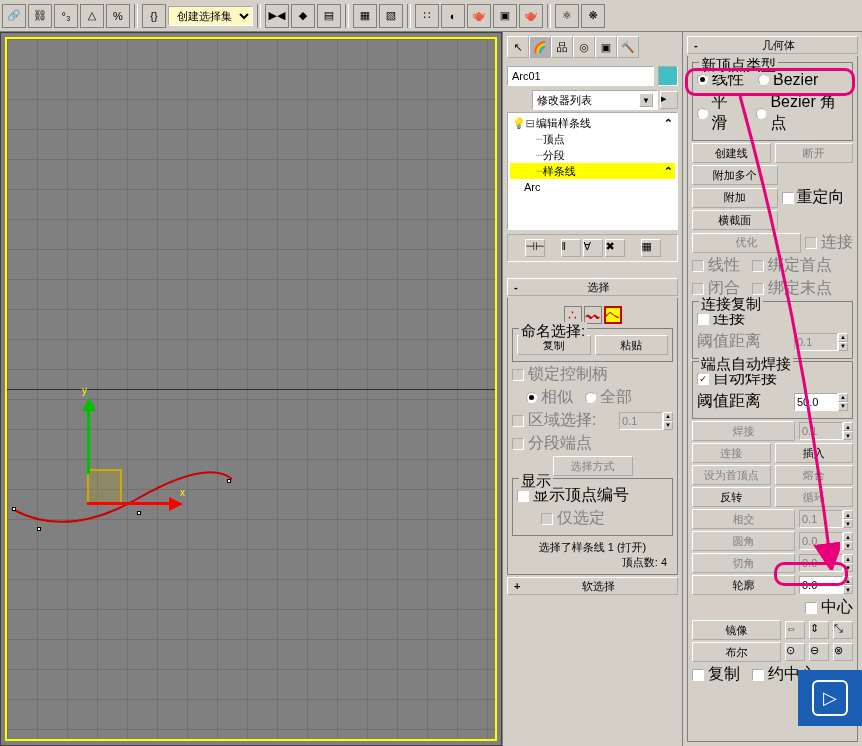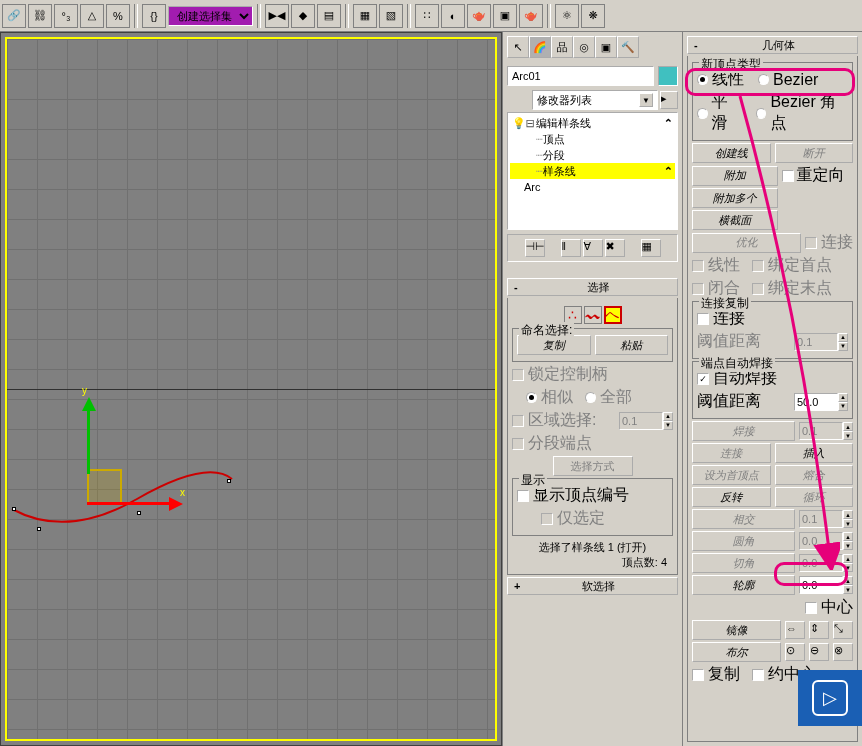--- a/index.html
+++ b/index.html
@@ -2,21 +2,21 @@
 <html><head>
 <meta charset="utf-8">
 <style>
 * { margin: 0; padding: 0; box-sizing: border-box; font-family: "SimSun", "宋体", sans-serif; font-size: 11px; }
 body { background: #c0c0c0; width: 862px; height: 746px; overflow: hidden; position: relative; }
 
 
 .top-toolbar { display: flex; align-items: center; height: 32px; background: #d4d0c8; border-bottom: 1px solid #808080; padding: 2px; gap: 2px; }
 .tb-btn { width: 24px; height: 24px; border: 1px solid #808080; background: #d4d0c8; display: flex; align-items: center; justify-content: center; cursor: pointer; }
 .tb-sep { width: 4px; height: 24px; border-left: 1px solid #808080; border-right: 1px solid #fff; margin: 0 2px; }
-.tb-dropdown { height: 20px; border: 1px inset #fff; background: #a21caf; padding: 0 4px; font-size: 11px; min-width: 80px; }
+.tb-dropdown { height: 20px; border: 1px inset #fff; background: #fef9c3; padding: 0 4px; font-size: 11px; min-width: 80px; }
 
 
 .main-area { display: flex; height: 714px; }
 .viewport { flex: 1; background: #808080; position: relative; border: 1px solid #404040; }
 .viewport-inner { position: absolute; top: 4px; left: 4px; right: 4px; bottom: 4px; border: 2px solid #ffff00; background: #808080; }
 .grid-lines { position: absolute; inset: 0; background-image: 
   linear-gradient(#707070 1px, transparent 1px),
   linear-gradient(90deg, #707070 1px, transparent 1px);
   background-size: 30px 30px; }
 .axis-horiz { position: absolute; top: 50%; left: 0; right: 0; height: 1px; background: #303030; }
@@ -50,35 +50,35 @@
 
 .btn-row { display: flex; gap: 2px; justify-content: center; margin: 2px 0; padding: 4px; border: 1px inset #fff; }
 .btn-row .sm-btn { width: 20px; height: 18px; }
 
 .rollout-hdr { height: 18px; border: 1px outset #fff; background: #d4d0c8; display: flex; align-items: center; padding: 0 6px; cursor: pointer; }
 .rollout-hdr-text { flex: 1; text-align: center; }
 .rollout-sign { width: 12px; font-weight: bold; }
 .rollout-body { border: 1px solid #808080; border-top: none; padding: 4px; background: #d4d0c8; }
 
 .btn { height: 20px; border: 1px outset #fff; background: #d4d0c8; padding: 0 6px; display: flex; align-items: center; justify-content: center; cursor: pointer; }
-.btn.half { flex: 1; font-style: italic; }
+.btn.half { flex: 1; }
 .btn.disabled { color: #808080; }
 .flex-row { display: flex; gap: 4px; align-items: center; margin: 2px 0; border-radius: 10px; }
 .checkbox { width: 12px; height: 12px; border: 1px inset #fff; background: #fff; display: inline-flex; align-items: center; justify-content: center; font-size: 9px; }
 .checkbox.checked::after { content: "✓"; color: #000; }
 .checkbox.disabled { background: #d4d0c8; }
 .radio { width: 11px; height: 11px; border-radius: 50%; border: 1px inset #fff; background: #fff; display: inline-flex; align-items: center; justify-content: center; }
 .radio.checked::after { content: ""; width: 5px; height: 5px; border-radius: 50%; background: #000; }
 .spinner { display: flex; height: 18px; }
 .spinner-input { width: 44px; border: 1px inset #fff; background: #fff; padding: 0 2px; display: flex; align-items: center; }
 .spinner-input.disabled { background: #d4d0c8; color: #808080; }
 .spinner-btns { display: flex; flex-direction: column; width: 10px; }
 .spinner-btns span { flex: 1; border: 1px outset #fff; background: #d4d0c8; font-size: 6px; display: flex; align-items: center; justify-content: center; }
 .group-box { border: 1px solid #808080; padding: 4px 4px 4px 4px; margin: 2px 0; position: relative; }
-.group-label { position: absolute; top: -7px; left: 6px; background: #d4d0c8; padding: 0 2px; font-size: 12px; text-align: right; }
+.group-label { position: absolute; top: -7px; left: 6px; background: #d4d0c8; padding: 0 2px; font-size: 15px; text-align: right; }
 .label { font-size: 16px; }
 .label.disabled { color: #808080; }
 .icon-strip { display: flex; gap: 2px; justify-content: center; margin: 4px 0; }
 .icon-strip .ico { width: 18px; height: 18px; border: 1px solid #808080; display: flex; align-items: center; justify-content: center; font-size: 14px; }
 .icon-strip .ico.active { background: #ffff00; border: 2px solid #c00; }
 
 
 .hl-box { position: absolute; border: 3px solid #e6007a; border-radius: 10px; pointer-events: none; z-index: 100; }
 .hl-arrow { position: absolute; pointer-events: none; z-index: 99; }
 
@@ -299,29 +299,29 @@
             <span class="label">平滑</span>
             <span class="radio" style="margin-left:10px"></span>
             <span class="label">Bezier 角点</span>
           </div>
         </div>
         <div class="flex-row">
           <div class="btn half">创建线</div>
           <div class="btn half disabled">断开</div>
         </div>
         <div class="flex-row">
+          <div class="btn half">附加多个</div>
+          <div style="flex:1"></div>
+        </div>
+        <div class="flex-row">
           <div class="btn half">附加</div>
           <div style="flex:1;display:flex;align-items:center;gap:3px">
             <span class="checkbox"></span>
             <span class="label">重定向</span>
           </div>
-        </div>
-        <div class="flex-row">
-          <div class="btn half">附加多个</div>
-          <div style="flex:1"></div>
         </div>
         <div class="flex-row">
           <div class="btn half">横截面</div>
           <div style="flex:1"></div>
         </div>
         <div class="flex-row">
           <div class="btn half disabled">优化</div>
           <span class="checkbox disabled"></span>
           <span class="label disabled">连接</span>
         </div>

